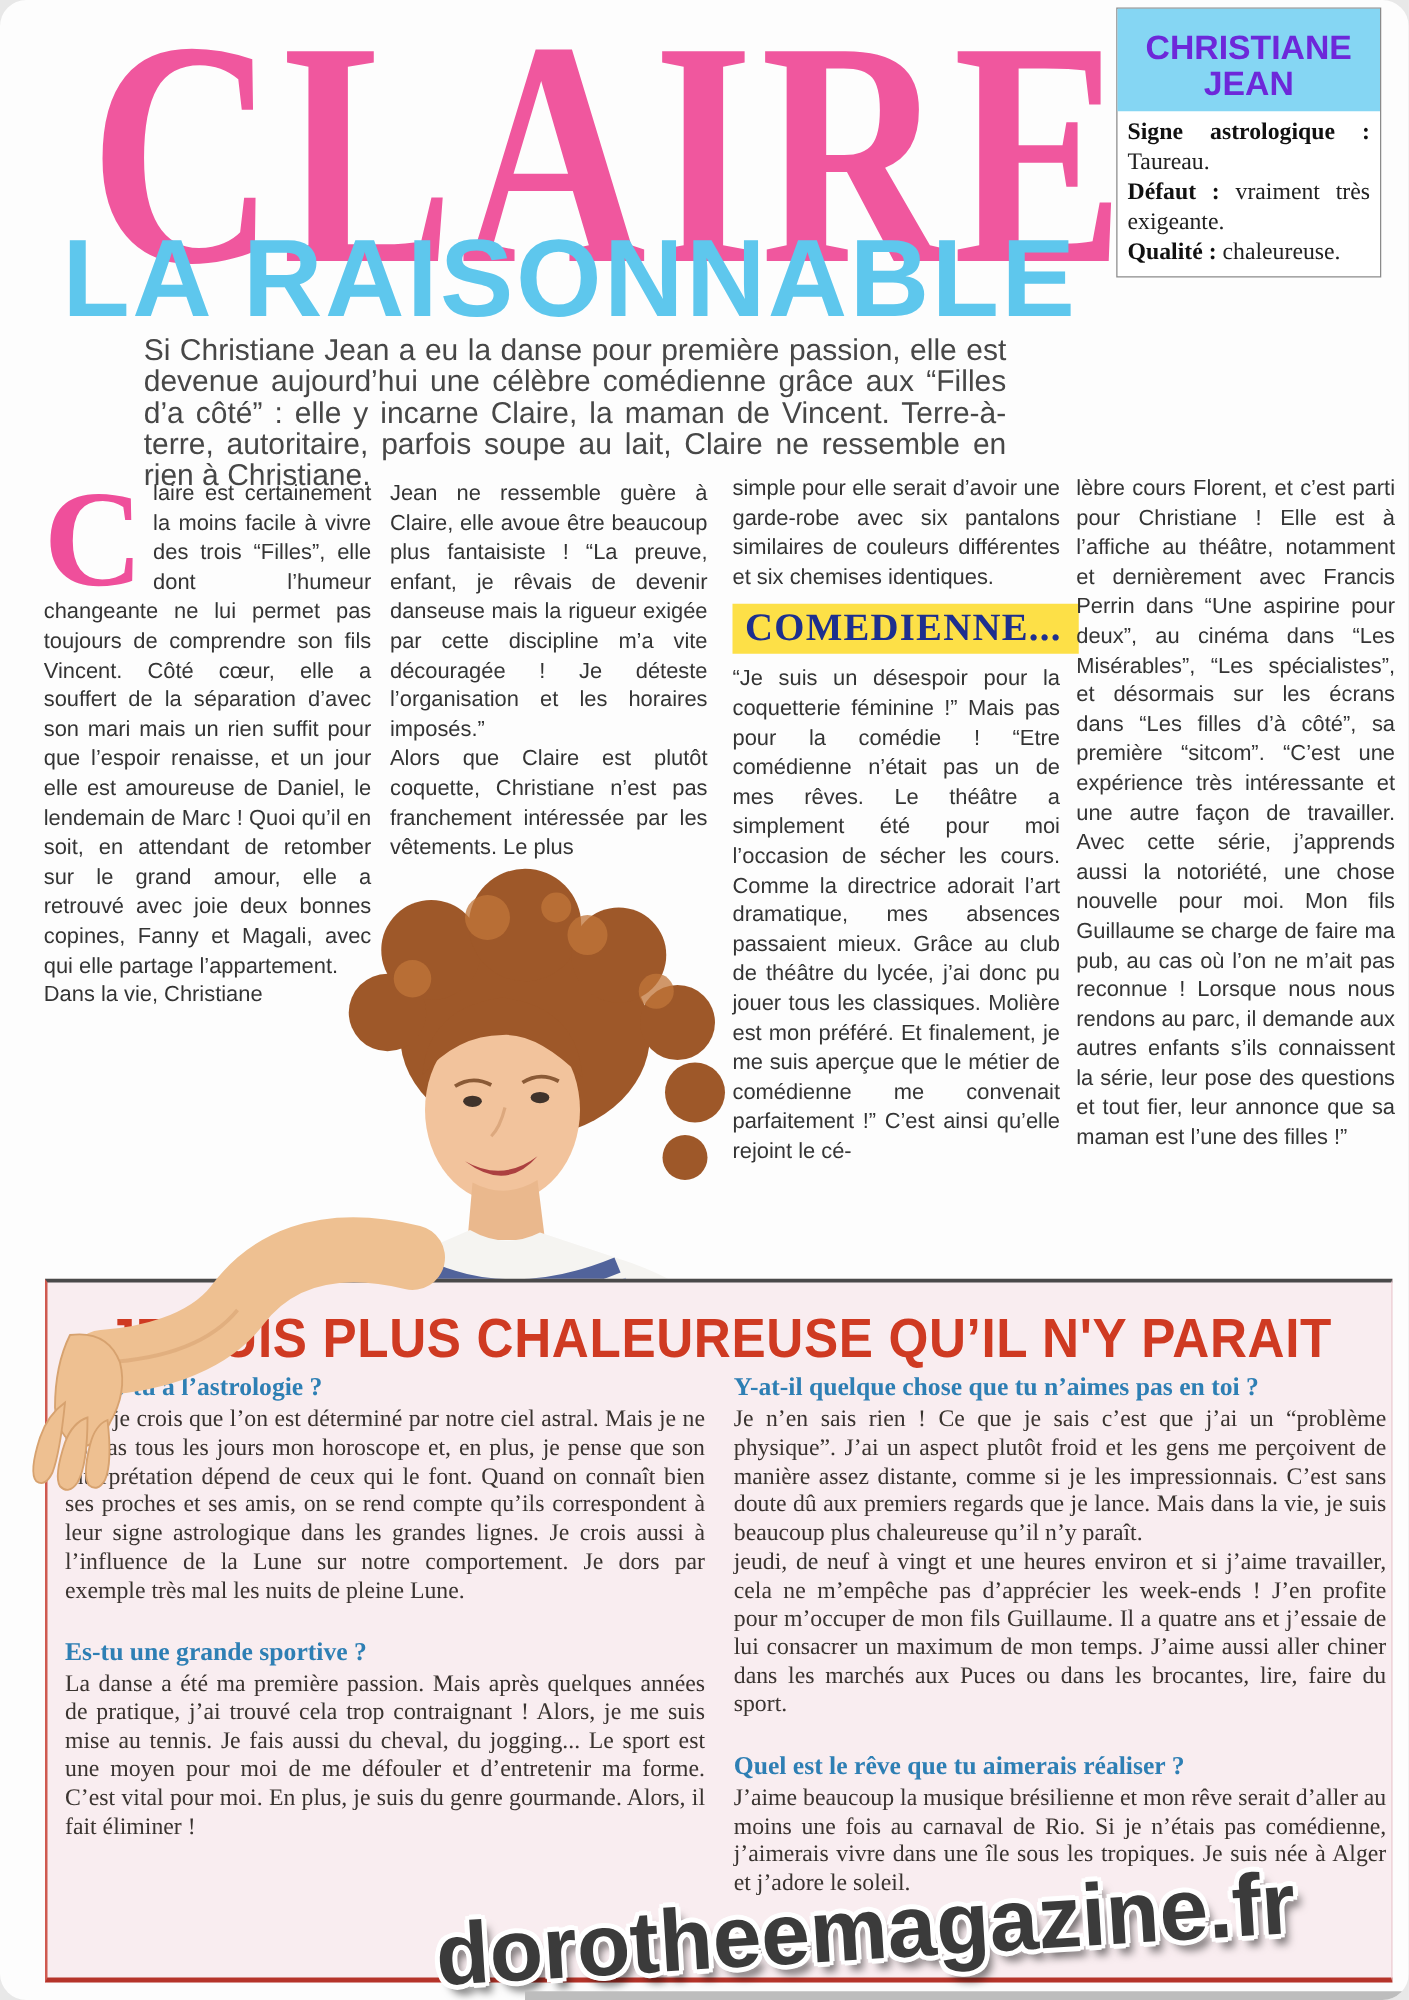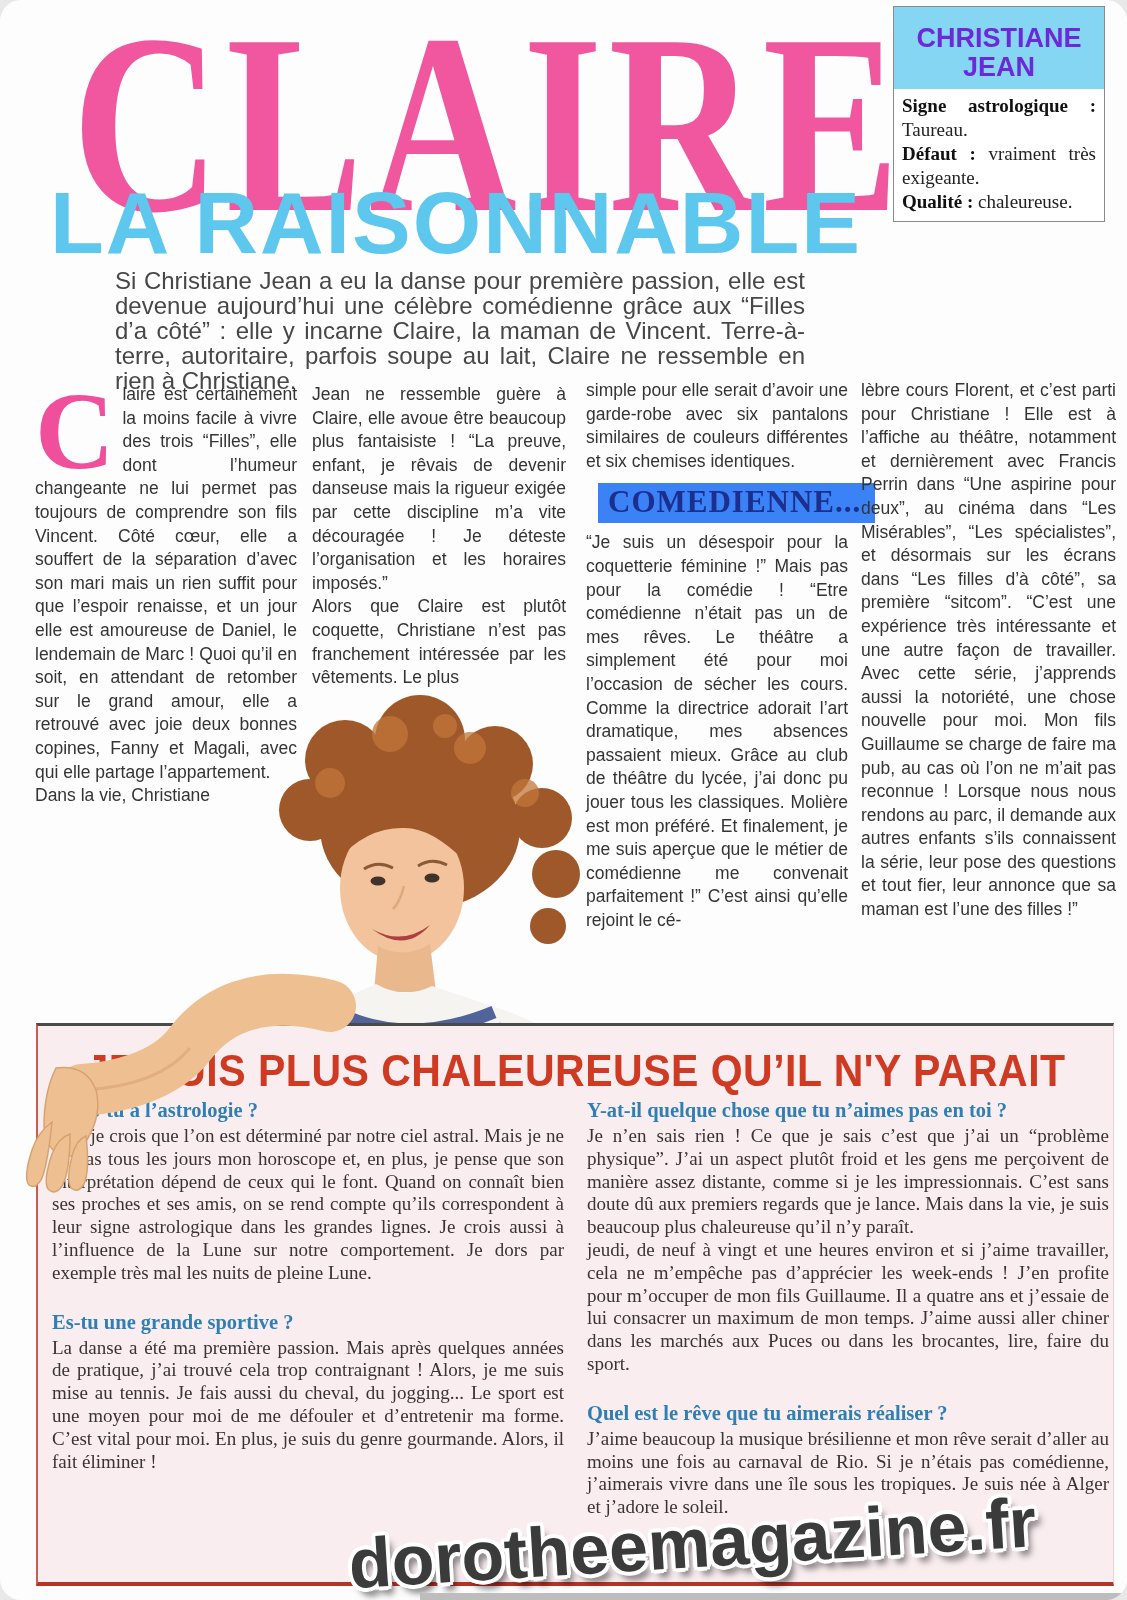--- a/index.html
+++ b/index.html
@@ -50,24 +50,24 @@
   .col1{left:35px;width:262px;}
   .col2{left:312px;width:254px;}
   .col3{left:586px;width:262px;top:379px;}
   .col4{left:861px;width:255px;top:379px;}
   .dropcap{
     float:left;font-family:"Liberation Serif",serif;font-weight:bold;
     font-size:110px;line-height:84px;color:#ef4f9b;
     margin:6px 8px 0 0;
   }
   .subhead{
-    display:inline-block;background:#3b82f6;color:#1d2f8e;
+    display:inline-block;background:#fde047;color:#1d2f8e;
     font-family:"Liberation Serif",serif;font-weight:bold;
     font-size:31px;line-height:34px;letter-spacing:1px;
-    padding:2px 14px 4px 10px;margin:10px 12px 8px;
+    padding:2px 14px 4px 10px;margin:10px 0 8px;
     white-space:nowrap;
   }
   
   .interview{
     position:absolute;left:36px;top:1023px;width:1078px;height:563px;
     background:#f9edf0;box-sizing:border-box;z-index:3;
     border-top:3px solid #4a4a4a;border-bottom:4px solid #b5342a;
     border-left:2px solid #cf5a50;border-right:1px solid #eccdd3;
   }
   .interview-title{

